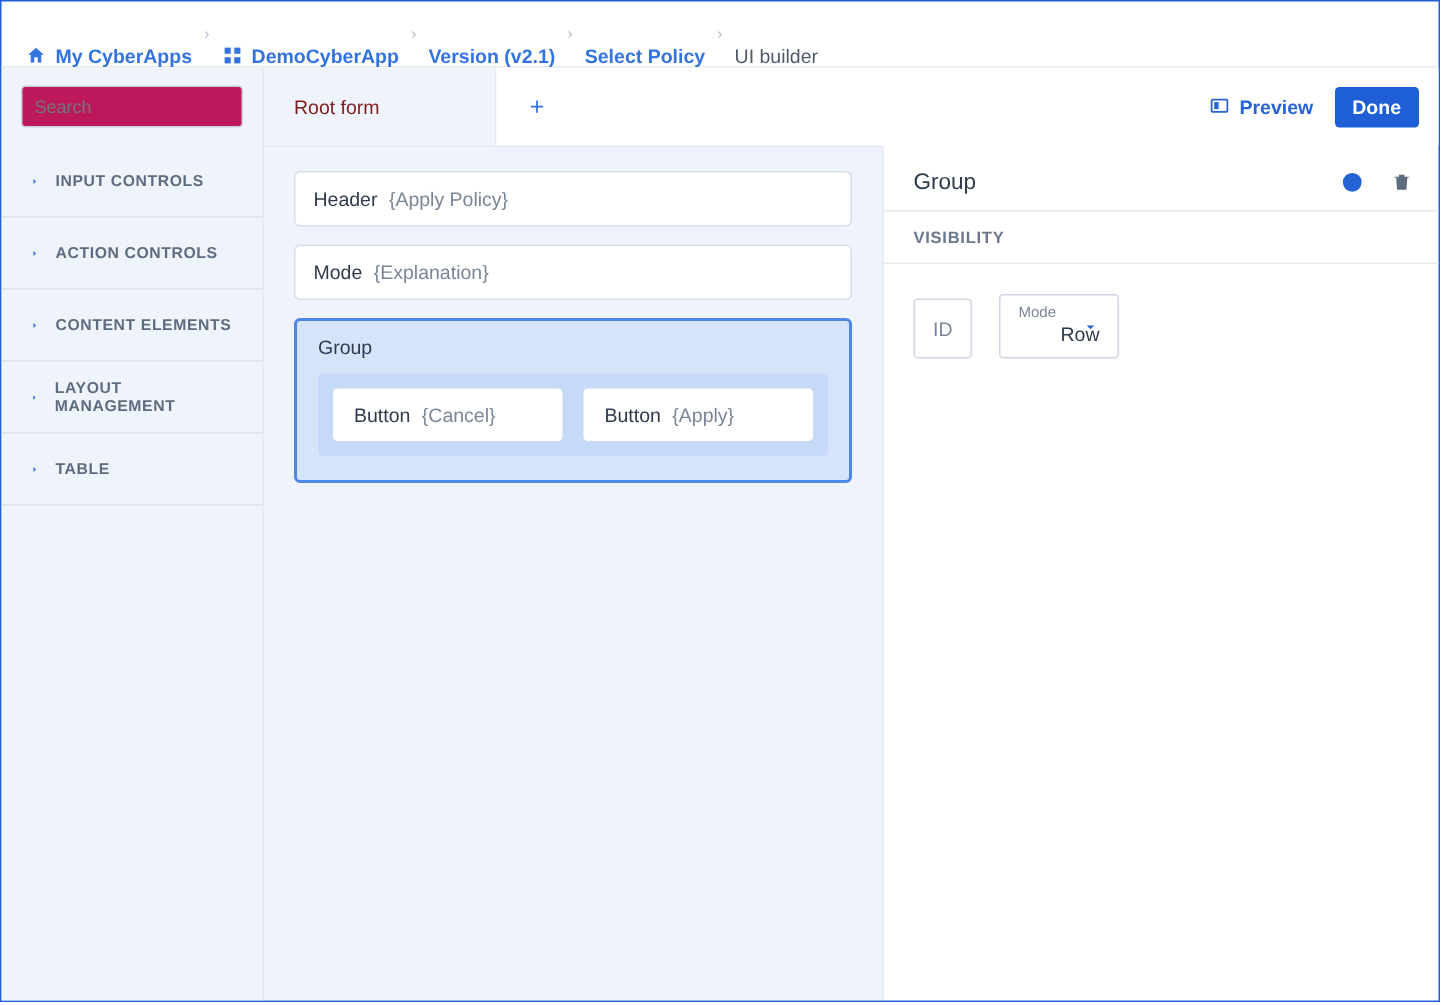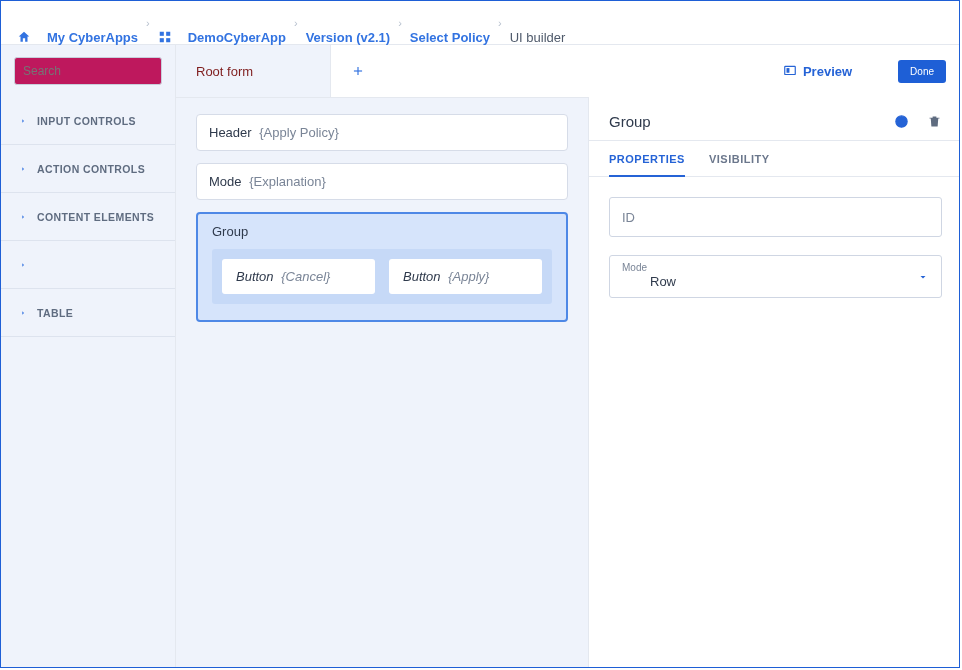--- a/index.html
+++ b/index.html
@@ -1,21 +1,21 @@
 <!DOCTYPE html>
 <html><head>
 <meta charset="utf-8">
 <style>
   * { box-sizing: border-box; margin: 0; padding: 0; }
   html, body { width: 962px; height: 670px; font-family: -apple-system, BlinkMacSystemFont, "Segoe UI", Arial, sans-serif; font-size: 13px; color: #243143; }
   .app { width: 960px; height: 668px; border: 1px solid #1e5fd6; display: flex; flex-direction: column; background: #fff; }
 
   
   .breadcrumb { height: 44px; border-bottom: 1px solid #e4e8ef; display: flex; align-items: center; padding: 0 16px; gap: 8px; }
-  .bc-item { display: inline-flex; align-items: center; gap: 16px; color: #3273e1; font-weight: 600; font-size: 13px; cursor: pointer; margin-top: 29px; }
+  .bc-item { display: inline-flex; align-items: center; gap: 6px; color: #3273e1; font-weight: 600; font-size: 13px; cursor: pointer; margin-top: 29px; }
   .bc-sep { color: #b7c0ce; font-size: 11px; }
   .bc-item.last { color: #4f5a6b; font-weight: 500; }
   .bc-icon { width: 14px; height: 14px; fill: #3273e1; }
 
   
   .body { flex: 1; display: flex; overflow: hidden; }
 
   
   .sidebar { width: 175px; background: #eff3fb; border-right: 1px solid #e4e8ef; display: flex; flex-direction: column; }
   .search-wrap { padding: 12px 13px; }
@@ -28,45 +28,45 @@
   
   .canvas-col { flex: 1; display: flex; flex-direction: column; background: #eff3fb; border-right: 1px solid #e4e8ef; }
   .canvas-header { height: 52px; display: flex; align-items: stretch; }
   .tab { background: #fff;  display: flex; align-items: center; padding: 0 20px; font-size: 13px; color: #7f1d1d; border-right: 1px solid #e4e8ef; }
   .tab.root { background: #eff3fb; flex: 0 0 155px; border-right: 1px solid #e4e8ef; }
   .tab-add { flex: 1; background: #fff; display: flex; align-items: center; padding-left: 20px; }
   .plus-ic { width: 14px; height: 14px; fill: #3273e1; cursor: pointer; }
   .topright { display: flex; align-items: center; gap: 14px; padding-right: 16px; background:#fff; }
   .preview-btn { color: #2563d6; font-weight: 600; font-size: 13px; display: flex; align-items: center; gap: 6px; cursor: pointer; }
   .preview-ic { width: 14px; height: 14px; fill: #2563d6; }
-  .done-btn { background: #1e5fd6; color: #fff; border: none; border-radius: 3px; padding: 6px 12px; font-weight: 400; font-size: 10px; cursor: pointer; margin-left: 32px; }
+  .done-btn { background: #1e5fd6; color: #fff; border: none; border-radius: 3px; padding: 6px 12px; font-weight: 700; font-size: 13px; cursor: pointer; }
 
   .canvas { flex: 1; padding: 16px 20px; overflow: auto; }
   .canvas { border-top: 1px solid #e4e8ef; width: 412px; }
   .block { background: #fff; border: 1px solid #d6dce8; border-radius: 4px; padding: 10px 12px; margin-bottom: 12px; font-size: 13px; }
   .block .blabel { color: #2f3a4c; }
   .block .bvalue { color: #7a8597; margin-left: 4px; }
   .group-block { background: #d6e4fb; border: 2px solid #4e88e6; border-radius: 4px; padding: 10px 14px 16px 14px; }
   .group-block > .glabel { color: #2f3a4c; font-size: 13px; margin-bottom: 10px; }
   .group-inner { background: #c6d9f7; border-radius: 3px; padding: 10px; display: flex; gap: 14px; }
-  .btn-item { flex: 1; background: #fff; border-radius: 3px; padding: 10px 14px; font-size: 13px; font-style: italic; }
+  .btn-item { flex: 1; background: #fff; border-radius: 3px; padding: 10px 14px; font-size: 13px; }
   .btn-item .blabel { color: #2f3a4c; }
   .btn-item .bvalue { color: #7a8597; margin-left: 4px; }
 
   
   .props { width: 373px; display: flex; flex-direction: column; }
   .props-header { padding: 16px 20px 10px 20px; display: flex; align-items: center; justify-content: space-between; border-bottom: 1px solid #e4e8ef; }
   .props-header h3 { font-size: 15px; font-weight: 500; color: #2f3a4c; }
   .props-icons { display: flex; gap: 18px; }
   .pic { width: 15px; height: 15px; fill: #5f6c80; cursor: pointer; }
   .pic.info { fill: #2563d6; stroke:#2563d6; }
   .tabs2 { display: flex; padding: 0 20px; gap: 24px; border-bottom: 1px solid #e4e8ef; }
   .tab2 { padding: 12px 0 10px 0; font-size: 11px; letter-spacing: 0.5px; font-weight: 600; color: #6b778c; cursor: pointer; }
   .tab2.active { color: #2563d6; border-bottom: 2px solid #2563d6; margin-bottom: -1px; }
-  .props-body { padding: 20px; display: flex; flex-direction: column; gap: 18px; }
+  .props-body { padding: 20px; display: flex; gap: 18px; align-items: flex-end; }
   .field { border: 1px solid #cfd6e3; border-radius: 3px; background: #fff; }
   .field.id { height: 40px; display: flex; align-items: center; padding: 0 12px; color: #7a8597; font-size: 13px; }
   .field.mode { padding: 6px 12px 8px 12px; position: relative; }
   .field.mode .label { font-size: 10px; color: #7a8597; }
   .field.mode .value { font-size: 13px; color: #2f3a4c; margin-top: 1px; margin-left: 28px; }
   .field.mode .chev-dn { position: absolute; right: 12px; top: 50%; transform: translateY(-50%); width: 12px; height: 12px; fill: #2563d6; }
 </style>
 </head>
 <body>
 
@@ -130,20 +130,21 @@
       <div class="sidebar-item">
         <svg class="chev" viewBox="0 0 24 24">
             <path d="M7 10l5 5 5-5z"></path>
           </svg>
         <span>CONTENT ELEMENTS</span>
       </div>
       <div class="sidebar-item">
         <svg class="chev" viewBox="0 0 24 24">
             <path d="M7 10l5 5 5-5z"></path>
           </svg>
+        <span>LAYOUT MANAGEMENT</span>
       </div>
       <div class="sidebar-item">
         <svg class="chev" viewBox="0 0 24 24">
             <path d="M7 10l5 5 5-5z"></path>
           </svg>
         <span>TABLE</span>
       </div>
     </div>
 
     <div style="flex:1; display:flex; flex-direction:column;">
@@ -206,21 +207,20 @@
                   <circle cx="12" cy="12" r="9"></circle>
                   <line x1="12" y1="10" x2="12" y2="17"></line>
                   <circle cx="12" cy="7" r="1" fill="#2563d6"></circle>
                 </svg>
               <svg class="pic" viewBox="0 0 24 24">
                   <path d="M6 7h12l-1 13H7L6 7zm3-3h6v2H9V4zM4 6h16v1H4z"></path>
                 </svg>
             </div>
           </div>
           <div class="tabs2">
-            <div class="tab2 active">PROPERTIES</div>
             <div class="tab2">VISIBILITY</div>
           </div>
           <div class="props-body">
             <div class="field id">
               <span>ID</span>
             </div>
             <div class="field mode">
               <div class="label">Mode</div>
               <div class="value">Row</div>
               <svg class="chev-dn" viewBox="0 0 24 24">

